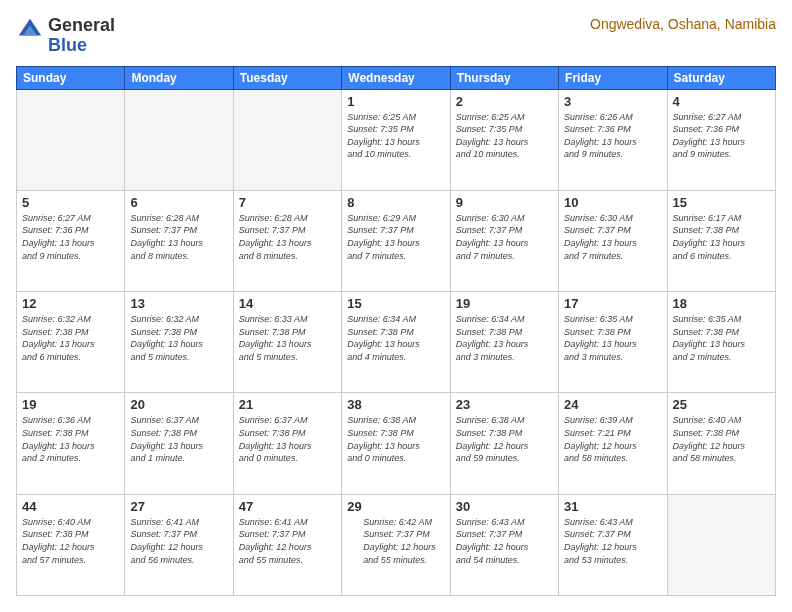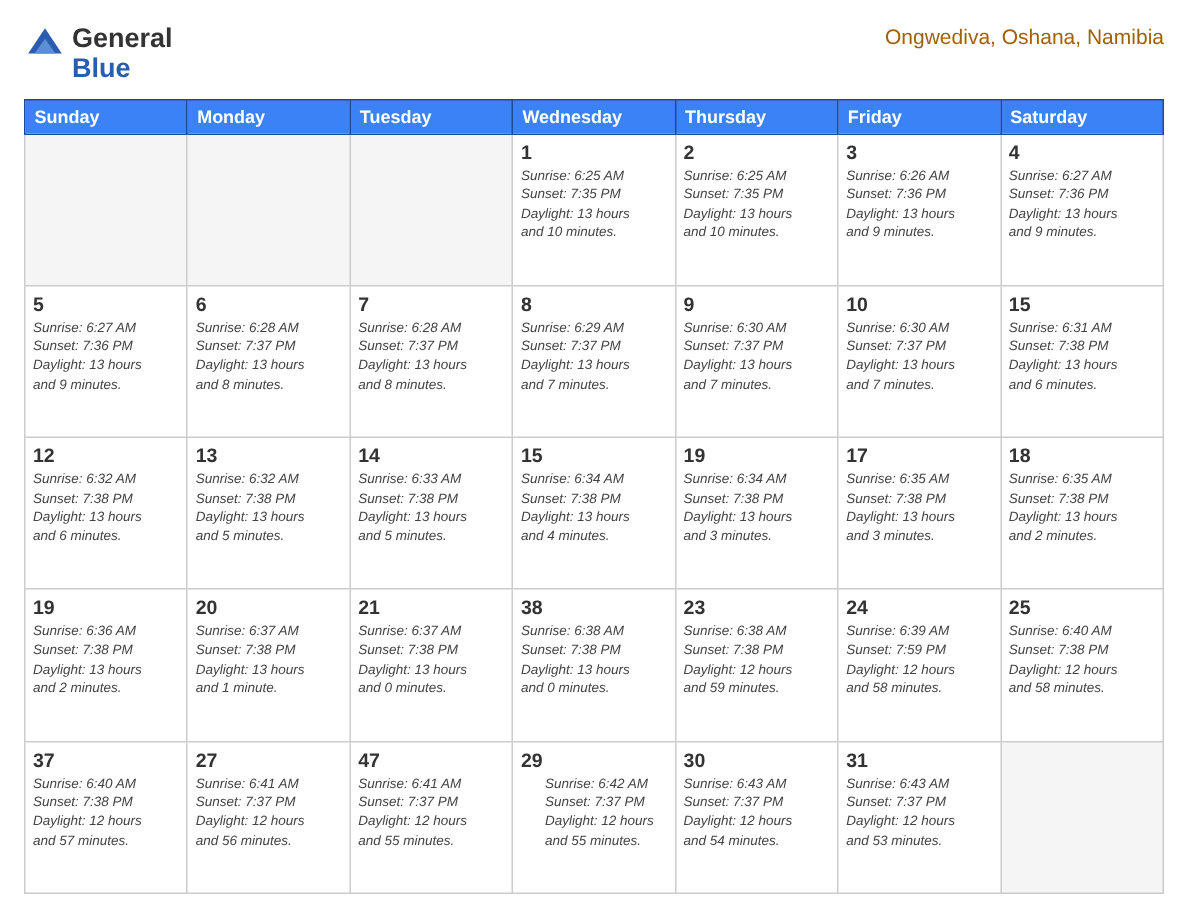--- a/index.html
+++ b/index.html
@@ -205,21 +205,21 @@
           </td>
           <td>
             <span class="day-num">10</span>
             <div class="day-info" style="white-space: pre-line;">Sunrise: 6:30 AM
 Sunset: 7:37 PM
 Daylight: 13 hours
 and 7 minutes.</div>
           </td>
           <td>
             <span class="day-num">15</span>
-            <div class="day-info" style="white-space: pre-line;">Sunrise: 6:31 AM
+            <div class="day-info" style="white-space: pre-line;">Sunrise: 6:17 AM
 Sunset: 7:38 PM
 Daylight: 13 hours
 and 6 minutes.</div>
           </td>
         </tr>
         <tr>
           <td>
             <span class="day-num">12</span>
             <div class="day-info" style="white-space: pre-line;">Sunrise: 6:32 AM
 Sunset: 7:38 PM
@@ -301,35 +301,35 @@
           <td>
             <span class="day-num">23</span>
             <div class="day-info" style="white-space: pre-line;">Sunrise: 6:38 AM
 Sunset: 7:38 PM
 Daylight: 12 hours
 and 59 minutes.</div>
           </td>
           <td>
             <span class="day-num">24</span>
             <div class="day-info" style="white-space: pre-line;">Sunrise: 6:39 AM
-Sunset: 7:59 PM
+Sunset: 7:21 PM
 Daylight: 12 hours
 and 58 minutes.</div>
           </td>
           <td>
             <span class="day-num">25</span>
             <div class="day-info" style="white-space: pre-line;">Sunrise: 6:40 AM
 Sunset: 7:38 PM
 Daylight: 12 hours
 and 58 minutes.</div>
           </td>
         </tr>
         <tr>
           <td>
-            <span class="day-num">37</span>
+            <span class="day-num">44</span>
             <div class="day-info" style="white-space: pre-line;">Sunrise: 6:40 AM
 Sunset: 7:38 PM
 Daylight: 12 hours
 and 57 minutes.</div>
           </td>
           <td>
             <span class="day-num">27</span>
             <div class="day-info" style="white-space: pre-line;">Sunrise: 6:41 AM
 Sunset: 7:37 PM
 Daylight: 12 hours

